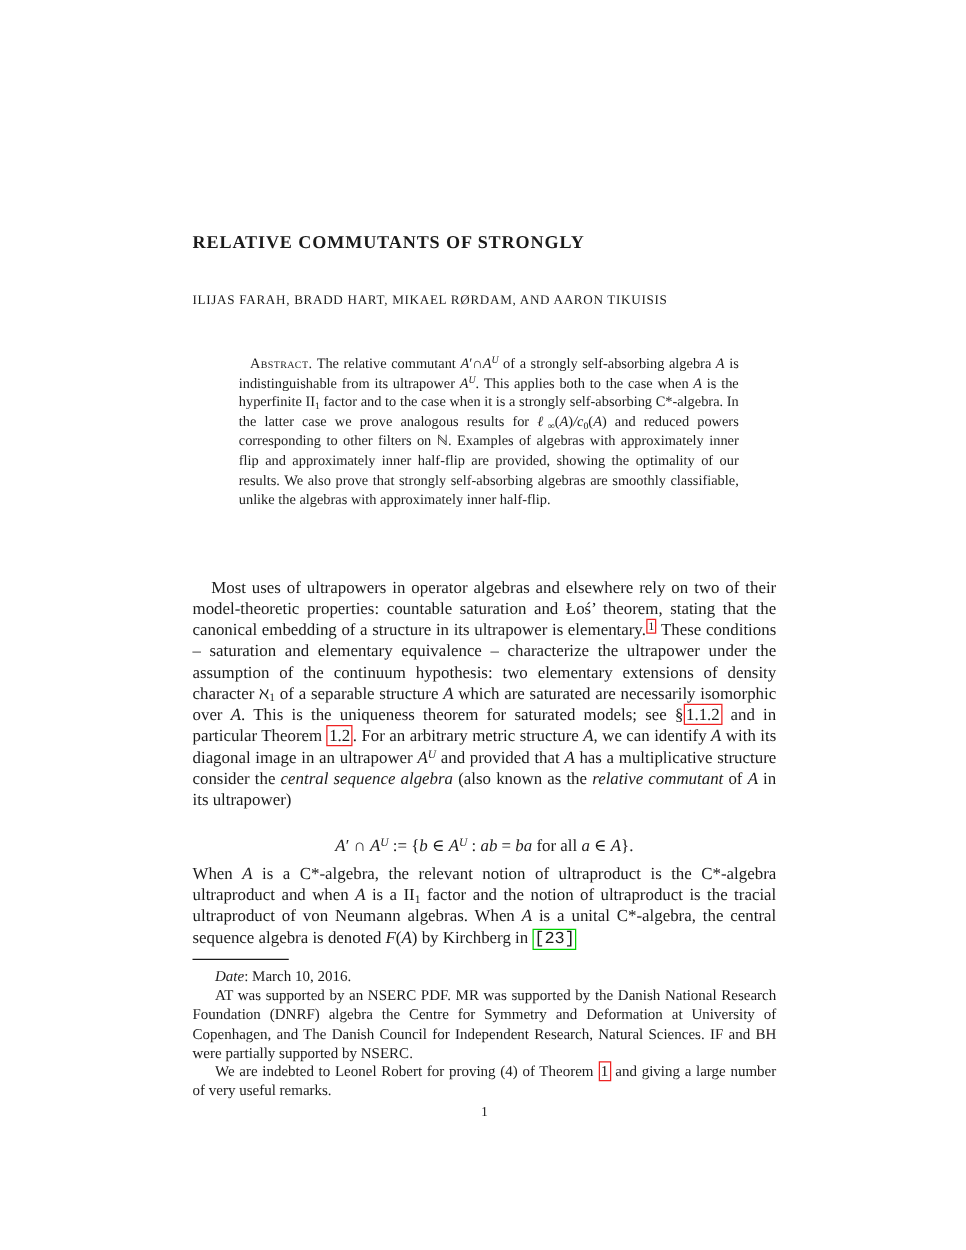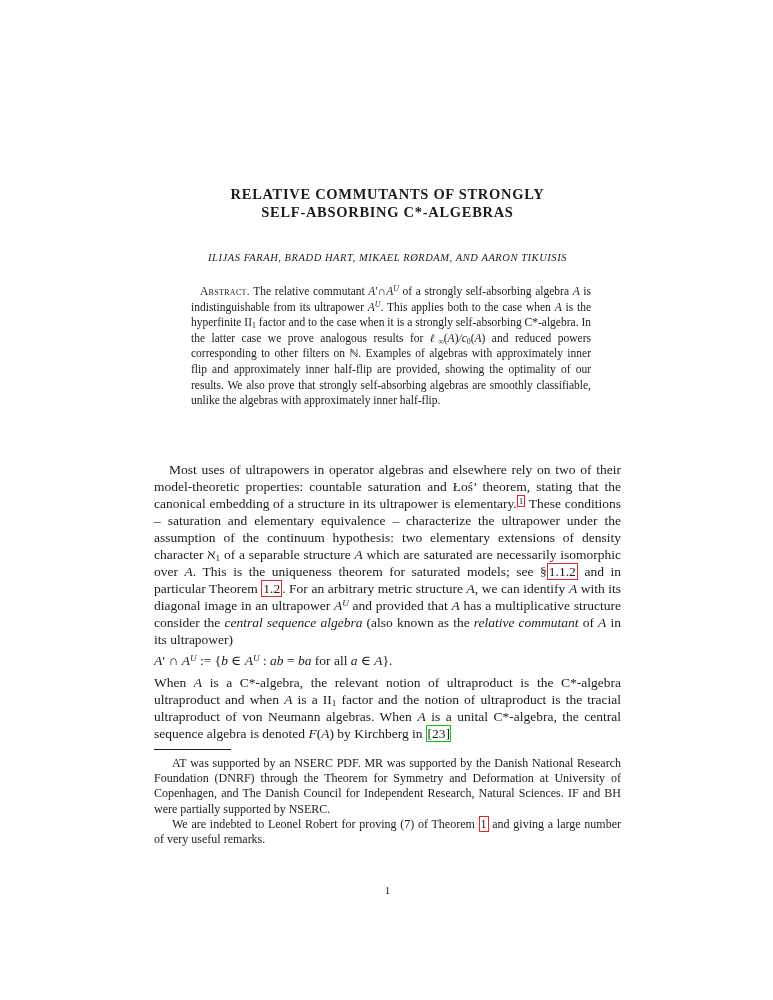--- a/index.html
+++ b/index.html
@@ -2,68 +2,68 @@
 <html><head>
 <meta charset="utf-8">
 <style>
   html,body{margin:0;padding:0;background:#ffffff;}
   .page{
     position:relative;width:773px;height:1000px;background:var(--background,#ffffff);
     color:var(--text,#1b1b1b);
     font-family:"Liberation Serif","DejaVu Serif",serif;
     overflow:hidden;
   }
-  .head{position:absolute;left:154px;top:186px;width:467px;text-align:center;}
+  .head{position:absolute;left:154px;top:186px;width:467px;text-align:left;}
   .title{margin:0;font-size:14.5px;font-weight:bold;letter-spacing:0.7px;line-height:17.5px;}
-  .authors{margin-top:31px;font-size:10.5px;letter-spacing:0.55px;font-style:italic;}
+  .authors{margin-top:31px;font-size:10.5px;letter-spacing:0.55px;}
   .abstract{
     position:absolute;left:191px;top:284px;width:400px;
     font-size:11.5px;line-height:15.6px;text-align:justify;text-indent:9px;font-family:Liberation Serif, serif;
   }
   .body{
     position:absolute;left:154px;top:461px;width:467px;
     font-size:13.5px;line-height:17px;text-align:justify;
   }
   .body p{margin:0;}
   .p1{text-indent:15px;}
-  .equation{margin:4px 0 5px;}
+  .equation{text-align:center;margin:20px 0 5px;}
   .footnotes{margin-top:7px;font-size:12px;line-height:15.2px;text-align:justify;}
   .fnrule{width:77px;border-top:1px solid var(--text,#1b1b1b);margin-bottom:6px;}
   .fn{margin:0;text-indent:18px;}
   .pagenum{position:absolute;left:154px;top:884px;width:467px;text-align:center;font-size:11px;}
   
   .i{font-style:italic;}
   .sc{font-variant:small-caps;letter-spacing:0.3px;}
   .sup{font-size:68%;line-height:0;position:relative;top:-0.45em;}
   .sub{font-size:68%;line-height:0;position:relative;top:0.25em;}
   .boxred{border:1px solid var(--internal_link,#ee2222);padding:0 1px;}
-  .boxgreen{border:1.5px solid var(--citation_link,#00d000);padding:0 0.5px;}
+  .boxgreen{border:1.5px solid var(--citation_link,#00d000);padding:0 0.5px;font-family:Liberation Mono, monospace;}
 </style>
 </head>
 <body style="--background: #ffffff; --text: #1b1b1b; --internal_link: #ee2222; --citation_link: #00d000;">
 
 <div class="page">
 
   <header class="head">
     <h1 class="title">
       <div><span>RELATIVE COMMUTANTS OF STRONGLY</span></div>
-      <div><span>SELF-ABSORBING C*-ALGEBRAS</span></div>
     </h1>
     <div class="authors"><span>ILIJAS FARAH, BRADD HART, MIKAEL RØRDAM, AND AARON TIKUISIS</span></div>
   </header>
 
   <section class="abstract"><span class="sc">Abstract.</span><span> The relative commutant </span><span class="i">A</span><span>′∩</span><span class="i">A</span><span class="i sup">U</span><span> of a strongly self-absorbing algebra </span><span class="i">A</span><span> is indistinguishable from its ultrapower </span><span class="i">A</span><span class="i sup">U</span><span>. This applies both to the case when </span><span class="i">A</span><span> is the hyperfinite II</span><span class="sub">1</span><span> factor and to the case when it is a strongly self-absorbing C*-algebra. In the latter case we prove analogous results for </span><span class="i">ℓ</span><span class="sub">∞</span><span>(</span><span class="i">A</span><span>)</span><span class="i">/c</span><span class="sub">0</span><span>(</span><span class="i">A</span><span>)</span><span> and reduced powers corresponding to other filters on ℕ. Examples of algebras with approximately inner flip and approximately inner half-flip are provided, showing the optimality of our results. We also prove that strongly self-absorbing algebras are smoothly classifiable, unlike the algebras with approximately inner half-flip.</span></section>
 
   <main class="body">
     <p class="p1"><span>Most uses of ultrapowers in operator algebras and elsewhere rely on two of their model-theoretic properties: countable saturation and Łoś’ theorem, stating that the canonical embedding of a structure in its ultrapower is elementary.</span><span class="sup boxred">1</span><span> These conditions – saturation and elementary equivalence – characterize the ultrapower under the assumption of the continuum hypothesis: two elementary extensions of density character ℵ</span><span class="sub">1</span><span> of a separable structure </span><span class="i">A</span><span> which are saturated are necessarily isomorphic over </span><span class="i">A</span><span>. This is the uniqueness theorem for saturated models; see §</span><span class="boxred">1.1.2</span><span> and in particular Theorem </span><span class="boxred">1.2</span><span>. For an arbitrary metric structure </span><span class="i">A</span><span>, we can identify </span><span class="i">A</span><span> with its diagonal image in an ultrapower </span><span class="i">A</span><span class="i sup">U</span><span> and provided that </span><span class="i">A</span><span> has a multiplicative structure consider the </span><span class="i">central sequence algebra</span><span> (also known as the </span><span class="i">relative commutant</span><span> of </span><span class="i">A</span><span> in its ultrapower)</span></p>
     <div class="equation"><span class="i">A</span><span>′ ∩ </span><span class="i">A</span><span class="i sup">U</span><span> := {</span><span class="i">b</span><span> ∈ </span><span class="i">A</span><span class="i sup">U</span><span> : </span><span class="i">ab</span><span> = </span><span class="i">ba</span><span> for all </span><span class="i">a</span><span> ∈ </span><span class="i">A</span><span>}.</span></div>
     <p class="p2"><span>When </span><span class="i">A</span><span> is a C*-algebra, the relevant notion of ultraproduct is the C*-algebra ultraproduct and when </span><span class="i">A</span><span> is a II</span><span class="sub">1</span><span> factor and the notion of ultraproduct is the tracial ultraproduct of von Neumann algebras. When </span><span class="i">A</span><span> is a unital C*-algebra, the central sequence algebra is denoted </span><span class="i">F</span><span>(</span><span class="i">A</span><span>) by Kirchberg in </span><span class="boxgreen">[23]</span></p>
 
     <footer class="footnotes">
       <div class="fnrule"></div>
-      <p class="fn"><span>AT was supported by an NSERC PDF. MR was supported by the Danish National Research Foundation (DNRF) through the Theorem for Symmetry and Deformation at University of Copenhagen, and The Danish Council for Independent Research, Natural Sciences. IF and BH were partially supported by NSERC.</span></p>
-      <p class="fn"><span>We are indebted to Leonel Robert for proving (7) of Theorem </span><span class="boxred">1</span><span> and giving a large number of very useful remarks.</span></p>
+      <p class="fn"><span class="i">Date</span><span>: March 10, 2016.</span></p>
+      <p class="fn"><span>AT was supported by an NSERC PDF. MR was supported by the Danish National Research Foundation (DNRF) algebra the Centre for Symmetry and Deformation at University of Copenhagen, and The Danish Council for Independent Research, Natural Sciences. IF and BH were partially supported by NSERC.</span></p>
+      <p class="fn"><span>We are indebted to Leonel Robert for proving (4) of Theorem </span><span class="boxred">1</span><span> and giving a large number of very useful remarks.</span></p>
     </footer>
   </main>
 
   <div class="pagenum">1</div>
 
 </div>
 
 </body></html>

